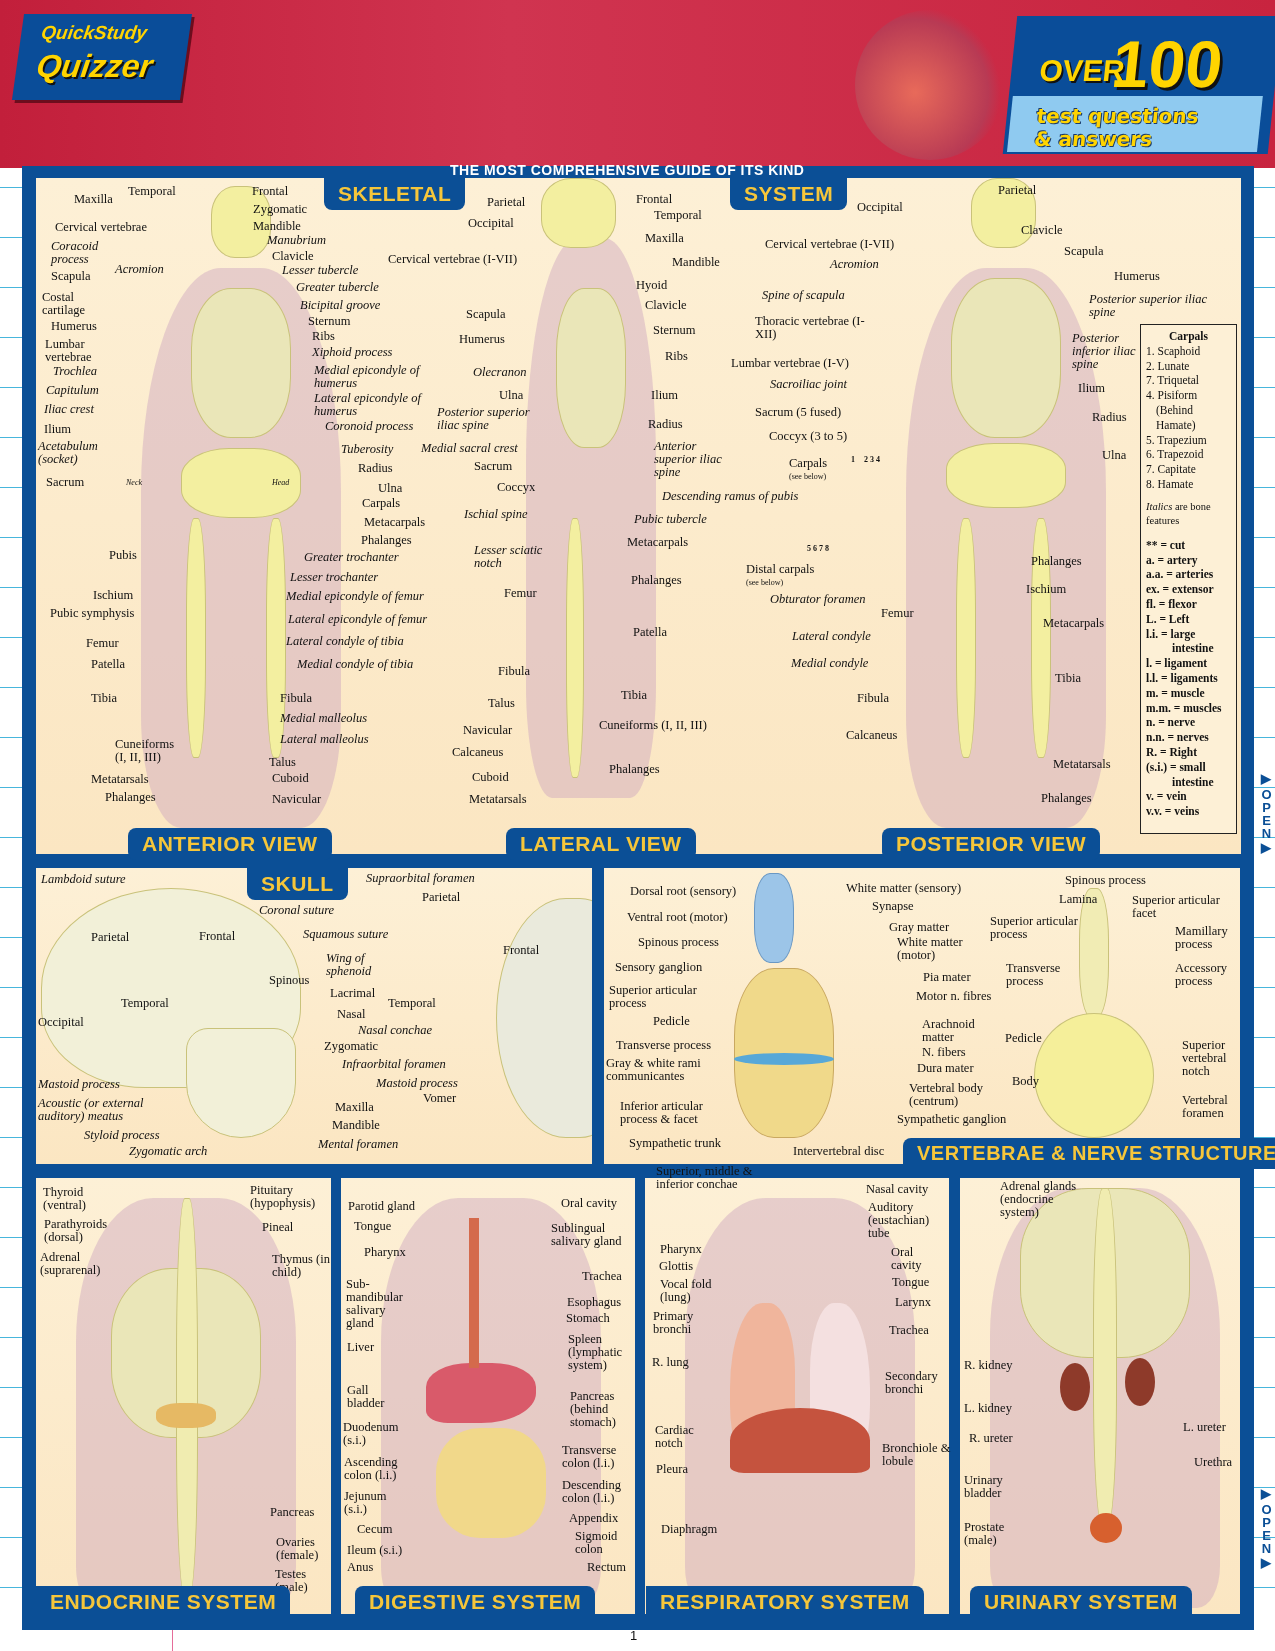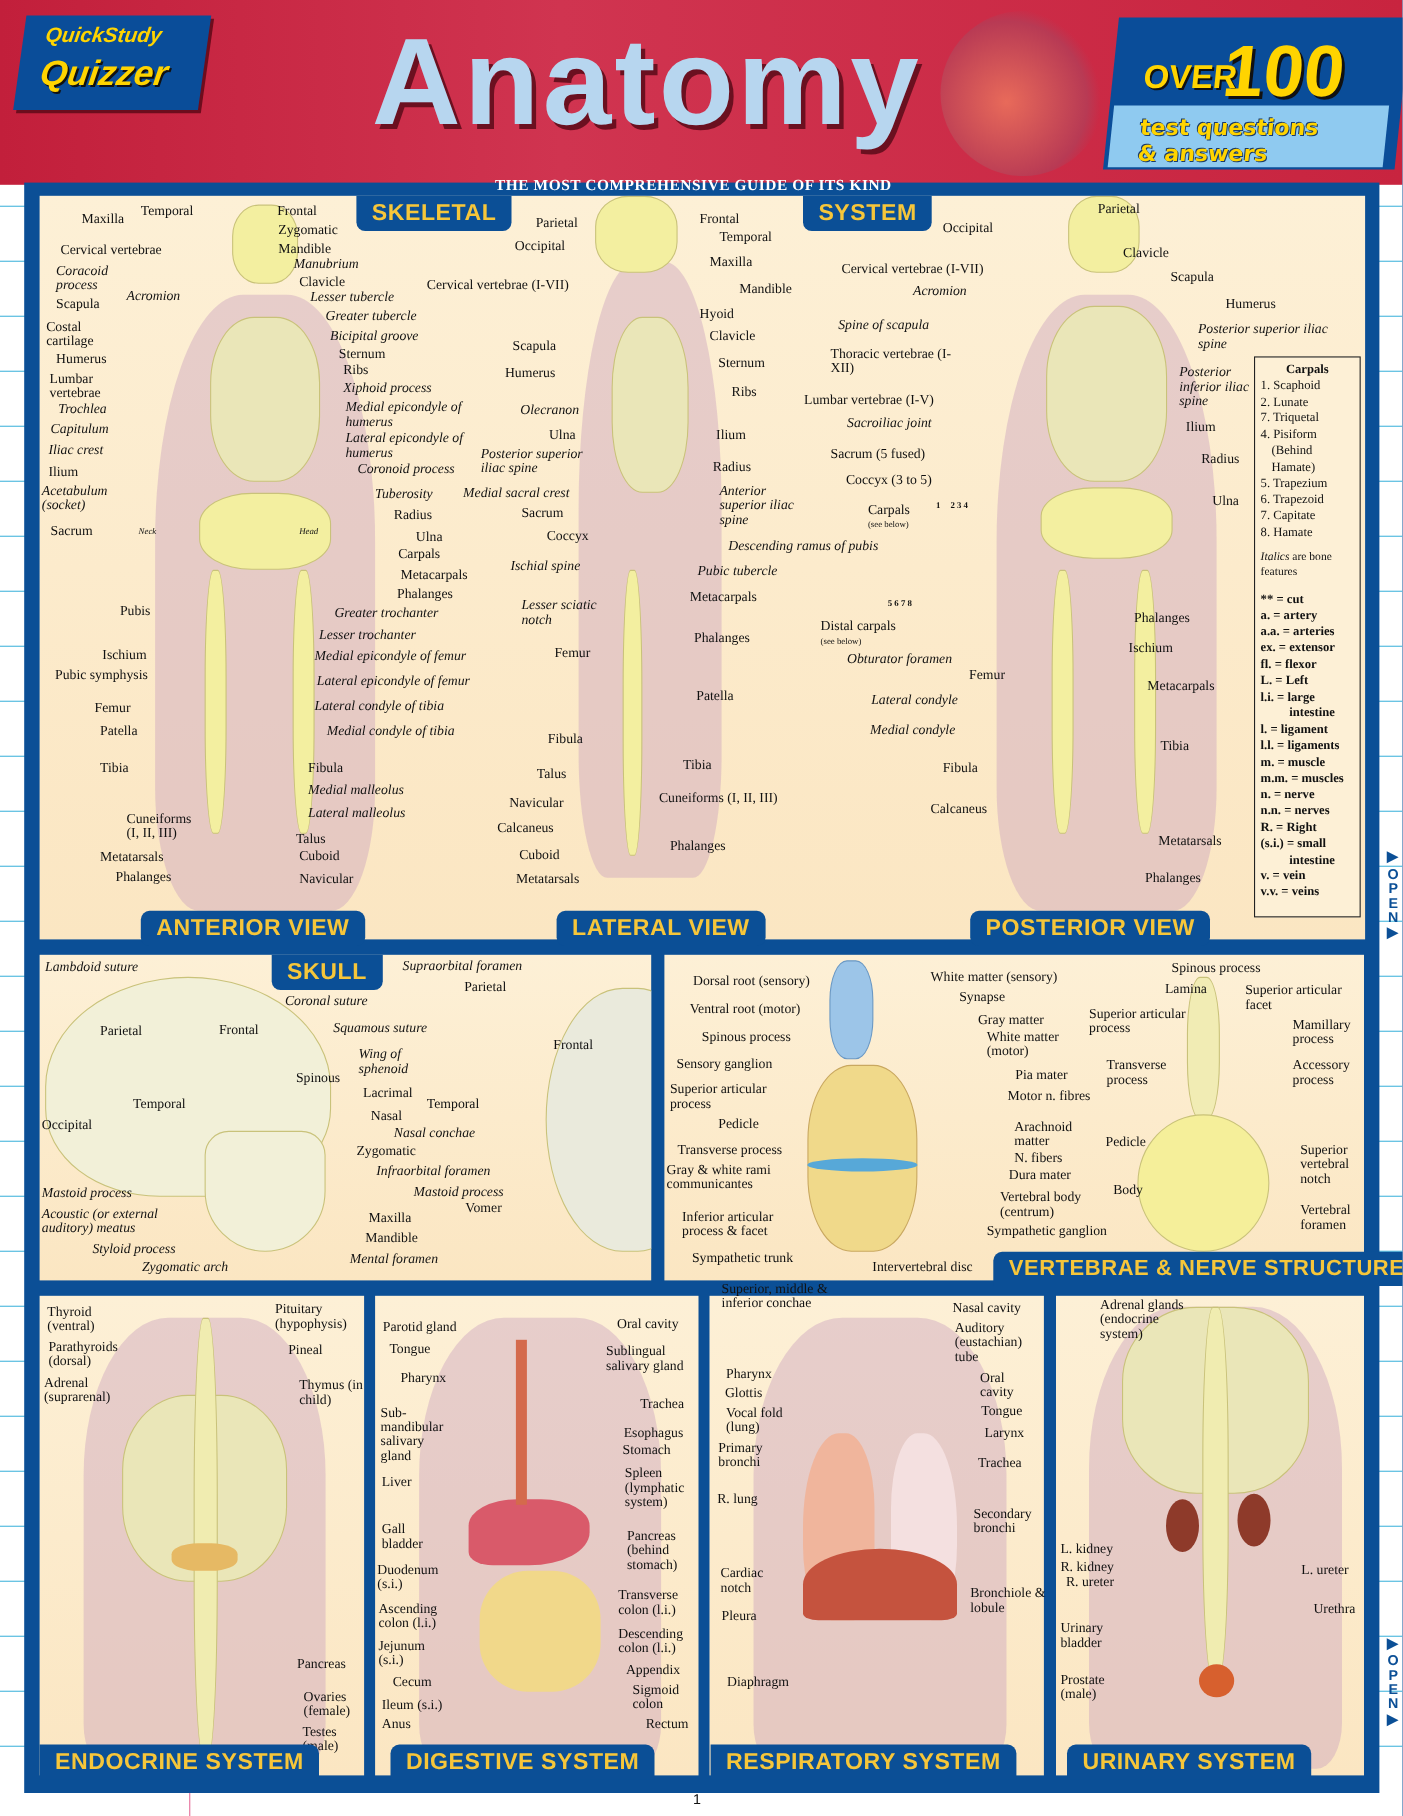--- a/index.html
+++ b/index.html
@@ -10,21 +10,21 @@
 .brand{position:absolute;left:18px;top:14px;width:168px;height:86px;background:#0a4d99;transform:skewX(-8deg);box-shadow:3px 3px 0 #6d0d1d}
 .brand .b1{position:absolute;left:20px;top:8px;font-family:"Liberation Sans",sans-serif;font-weight:bold;font-style:italic;font-size:19px;color:#ffd400}
 .brand .b2{position:absolute;left:20px;top:34px;font-family:"Liberation Sans",sans-serif;font-weight:bold;font-style:italic;font-size:32px;color:#ffd400;text-shadow:2px 2px 0 #111}
 .title{position:absolute;left:338px;top:10px;font-family:"Liberation Sans",sans-serif;font-weight:bold;font-size:112px;color:#b7d6ef;letter-spacing:3px;text-shadow:4px 4px 0 #6b1020}
 .heart{position:absolute;left:855px;top:10px;width:150px;height:150px;border-radius:50% 45% 50% 50%;background:radial-gradient(circle at 40% 55%,#e86a5a,#b83a54 60%,transparent 70%)}
 .over{position:absolute;left:1010px;top:16px;width:265px;height:138px;background:#0a4d99;transform:skewX(-6deg)}
 .over .o1{position:absolute;left:28px;top:38px;font-family:"Liberation Sans",sans-serif;font-weight:bold;font-size:30px;color:#ffd400;text-shadow:2px 2px 0 #111}
 .over .o2{position:absolute;left:100px;top:10px;font-family:"Liberation Sans",sans-serif;font-weight:bold;font-size:66px;color:#ffd400;text-shadow:3px 3px 0 #111}
 .over .qbox{position:absolute;left:4px;top:80px;width:250px;height:56px;background:#8fcaf0}
 .over .q{position:absolute;left:30px;font-family:"DejaVu Sans",sans-serif;font-weight:bold;font-size:20px;color:#ffd400;text-shadow:1px 1px 0 #1a3b6a,-1px -1px 0 #1a3b6a}
-.tagline{position:absolute;left:450px;top:162px;font-family:Liberation Serif, serif;font-weight:bold;font-size:14px;color:#fff;letter-spacing:0.5px}
+.tagline{position:absolute;left:450px;top:162px;font-family:Liberation Sans, sans-serif;font-weight:bold;font-size:14px;color:#fff;letter-spacing:0.5px}
 .frame{position:absolute;left:22px;top:166px;width:1232px;height:1464px;background:#0b4f96}
 .panel{position:absolute;background:linear-gradient(180deg,#fdf0d6,#fbe6c2);overflow:hidden}
 .tab{position:absolute;background:#0b4f96;color:#f6c63a;font-family:"Liberation Sans",sans-serif;font-weight:bold;font-size:21px;padding:4px 14px;border-radius:8px;letter-spacing:0.5px;white-space:nowrap}
 .lbl{position:absolute;font-size:12.5px;color:#111;line-height:13px;white-space:pre}
 .lbl.i{font-style:italic}
 .lbl.s{font-size:8px;line-height:9px}
 .fig{position:absolute;border-radius:40% 40% 20% 20%;background:rgba(205,165,190,0.45)}
 .bone{position:absolute;background:#f3efa0;border:1px solid #c9c27a;border-radius:40%}
 .legend{position:absolute;left:1140px;top:324px;width:97px;height:510px;border:1.5px solid #222;background:#fdf0d6;padding:4px 5px;font-size:11.5px;line-height:14.8px;color:#111}
 .legend .h{font-weight:bold;text-align:center}
@@ -66,21 +66,20 @@
     <div class="rule" style="top:1537px"></div>
     <div class="rule" style="top:1587px"></div>
 </div>
 <div class="margin-line"></div>
 
 <div class="header">
   <div class="brand">
     <span class="b1">QuickStudy</span>
     <span class="b2">Quizzer</span>
   </div>
-  <div class="title">Anatomy</div>
   <div class="heart"></div>
   <div class="over">
     <div class="qbox"></div>
     <span class="o1">OVER</span>
     <span class="o2">100</span>
     <span class="q" style="top:88px">test questions</span>
     <span class="q" style="top:111px">&amp; answers</span>
   </div>
 </div>
 
@@ -452,21 +451,21 @@
   <span class="lbl" style="left:889px;top:1324px">Trachea</span>
   <span class="lbl" style="left:652px;top:1356px">R. lung</span>
   <span class="lbl" style="left:885px;top:1370px;width:70px;white-space:normal">Secondary bronchi</span>
   <span class="lbl" style="left:655px;top:1424px;width:55px;white-space:normal">Cardiac notch</span>
   <span class="lbl" style="left:882px;top:1442px;width:70px;white-space:normal">Bronchiole &amp; lobule</span>
   <span class="lbl" style="left:656px;top:1463px">Pleura</span>
   <span class="lbl" style="left:661px;top:1523px">Diaphragm</span>
 </div>
 <div>
   <span class="lbl" style="left:1000px;top:1180px;width:85px;white-space:normal">Adrenal glands (endocrine system)</span>
-  <span class="lbl" style="left:964px;top:1418px">R. kidney</span>
+  <span class="lbl" style="left:964px;top:1359px">R. kidney</span>
   <span class="lbl" style="left:964px;top:1402px">L. kidney</span>
   <span class="lbl" style="left:1183px;top:1421px">L. ureter</span>
   <span class="lbl" style="left:969px;top:1432px">R. ureter</span>
   <span class="lbl" style="left:1194px;top:1456px">Urethra</span>
   <span class="lbl" style="left:964px;top:1474px;width:55px;white-space:normal">Urinary bladder</span>
   <span class="lbl" style="left:964px;top:1521px;width:60px;white-space:normal">Prostate (male)</span>
 </div>
 
 <div class="tab" style="left:36px;top:1586px;border-radius:0 8px 0 0">ENDOCRINE SYSTEM</div>
 <div class="tab" style="left:355px;top:1586px;border-radius:8px 8px 0 0">DIGESTIVE SYSTEM</div>

